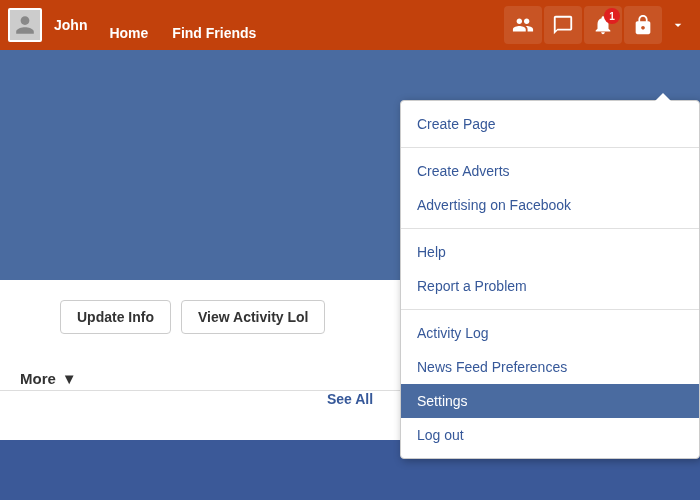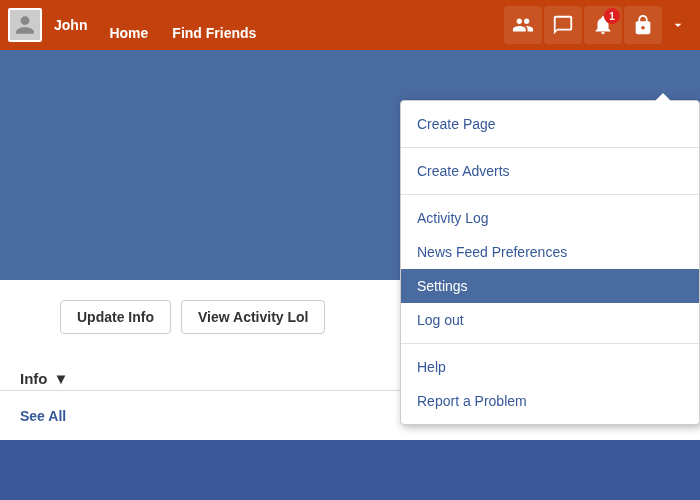--- a/index.html
+++ b/index.html
@@ -146,20 +146,21 @@
       position: absolute;
       bottom: 0;
       left: 0;
       right: 0;
       height: 50px;
       background: white;
       display: flex;
       align-items: center;
       padding: 0 20px;
       border-top: 1px solid #ddd;
+      flex-direction: column;
     }
 
     .see-all-link {
       color: #365899;
       font-size: 14px;
       font-weight: bold;
       text-decoration: none;
       cursor: pointer;
     }
 
@@ -304,48 +305,49 @@
 <div class="main-content">
 
   <div class="white-section">
 
     <div class="white-section-buttons">
       <button class="btn-outline">Update Info</button>
       <button class="btn-outline">View Activity Lol</button>
     </div>
 
     <div class="white-section-more">
-      <span>Info</span>
+      <span>More</span>
       <span>▼</span>
     </div>
 
   </div>
 
   <div class="see-all-bar">
     <a class="see-all-link">See All</a>
     <span class="see-all-close">✕</span>
   </div>
 
   <div class="dropdown-menu">
 
     <div class="dropdown-section">
       <a class="dropdown-item">Create Page</a>
     </div>
 
     <div class="dropdown-section">
       <a class="dropdown-item">Create Adverts</a>
+      <a class="dropdown-item">Advertising on Facebook</a>
+    </div>
+
+    <div class="dropdown-section">
+      <a class="dropdown-item">Help</a>
+      <a class="dropdown-item">Report a Problem</a>
     </div>
 
     <div class="dropdown-section">
       <a class="dropdown-item">Activity Log</a>
       <a class="dropdown-item">News Feed Preferences</a>
       <a class="dropdown-item highlighted">Settings</a>
       <a class="dropdown-item">Log out</a>
     </div>
 
-    <div class="dropdown-section">
-      <a class="dropdown-item">Help</a>
-      <a class="dropdown-item">Report a Problem</a>
-    </div>
-
   </div>
 
 </div>
 
 </body></html>

